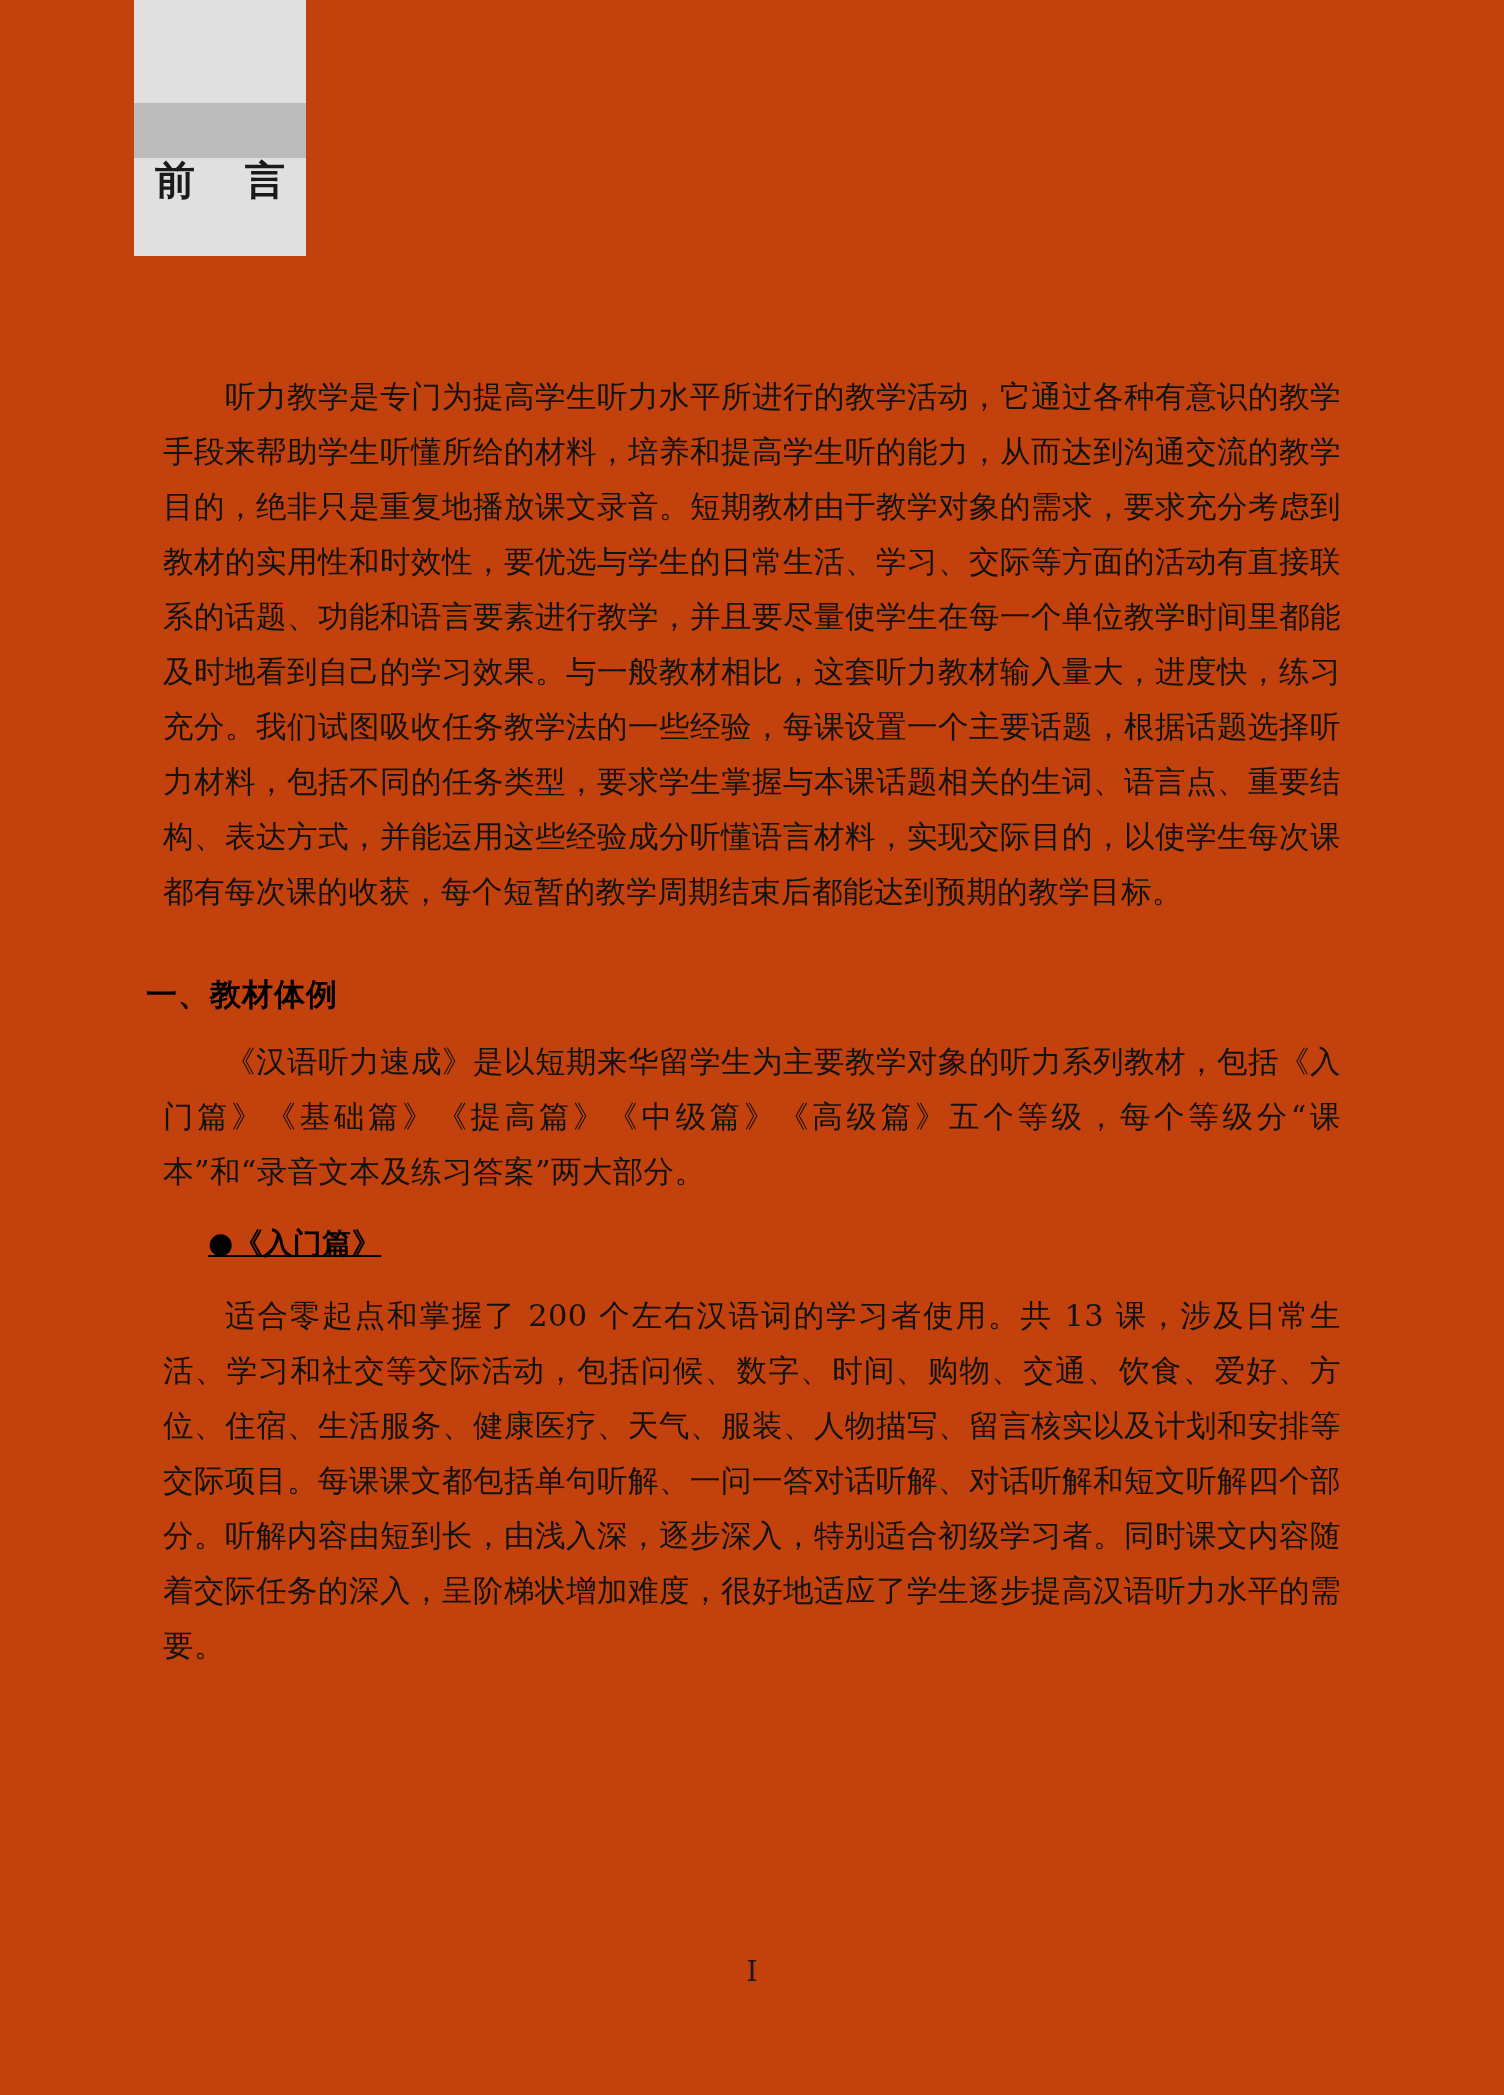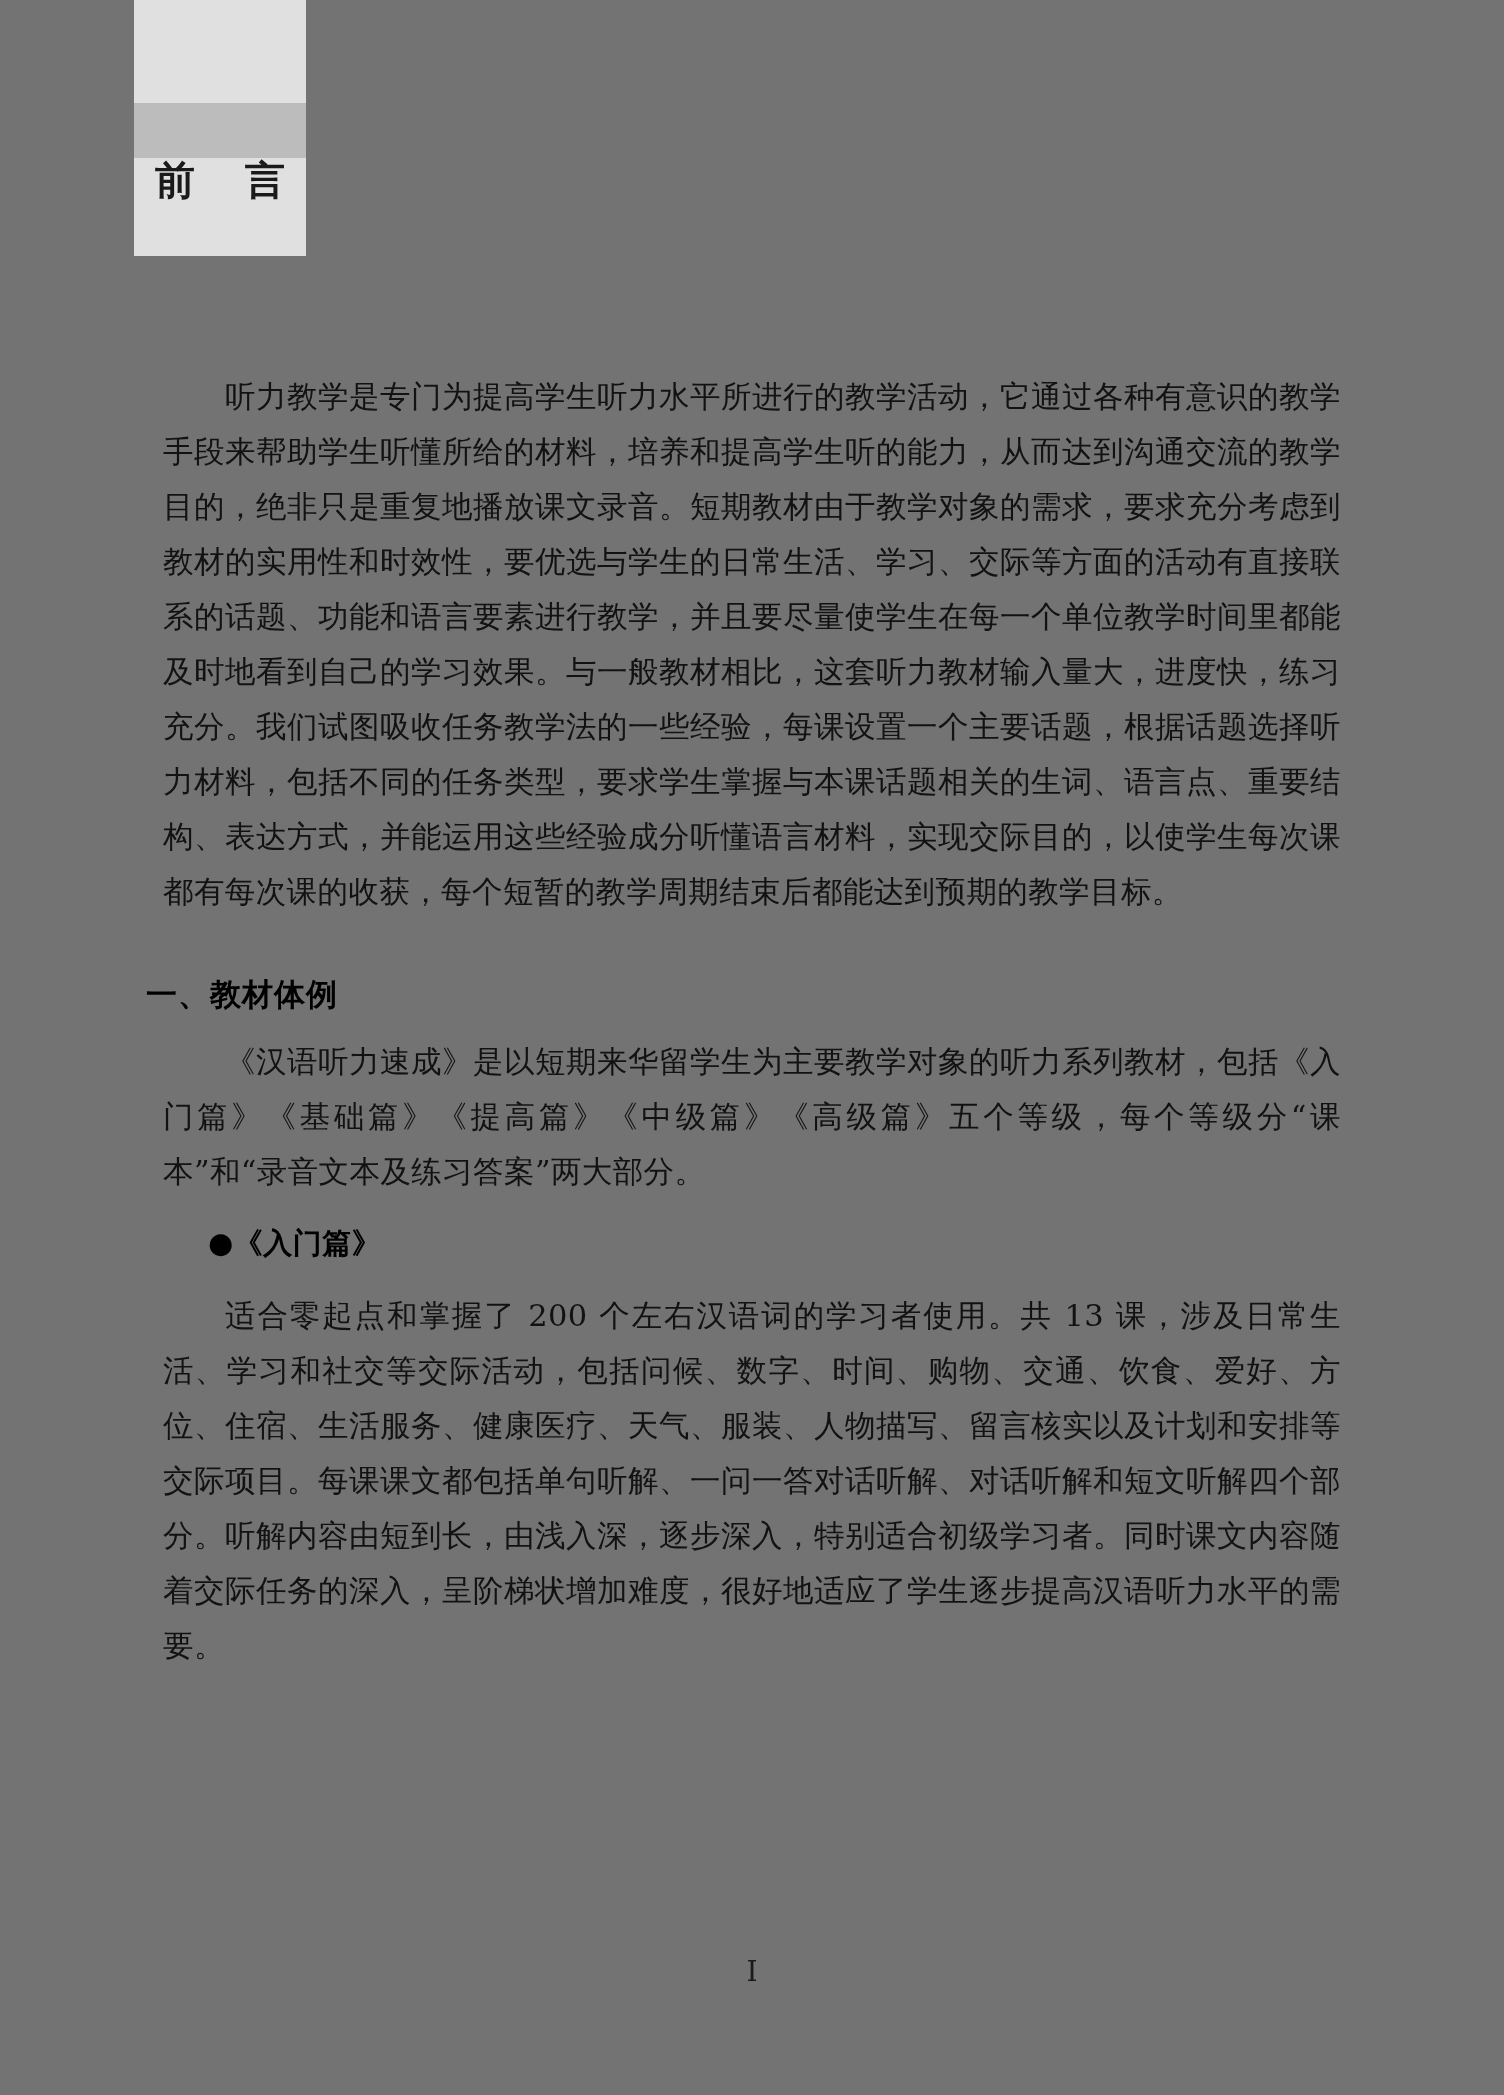--- a/index.html
+++ b/index.html
@@ -4,21 +4,21 @@
 <style>
   html, body {
     margin: 0;
     padding: 0;
     background: #ffffff;
   }
   .page {
     position: relative;
     width: 1504px;
     height: 2095px;
-    background: #737373;
+    background: #c2410c;
     overflow: hidden;
     font-family: "DejaVu Serif", "Liberation Serif", serif;
   }
 
   
   .header-block {
     position: absolute;
     left: 134px;
     top: 0px;
     width: 172px;
@@ -88,20 +88,21 @@
 
   .bullet-item {
     font-family: "DejaVu Sans", "Liberation Sans", sans-serif;
     font-weight: 700;
     font-size: 29px;
     line-height: 55px;
     color: #000000;
     text-indent: 62px;
     margin: 0;
     letter-spacing: 0.5px;
+    text-decoration: underline;
   }
 
   
   .page-number {
     position: absolute;
     left: 0;
     top: 1955px;
     width: 100%;
     text-align: center;
     font-family: "DejaVu Serif", "Liberation Serif", serif;

